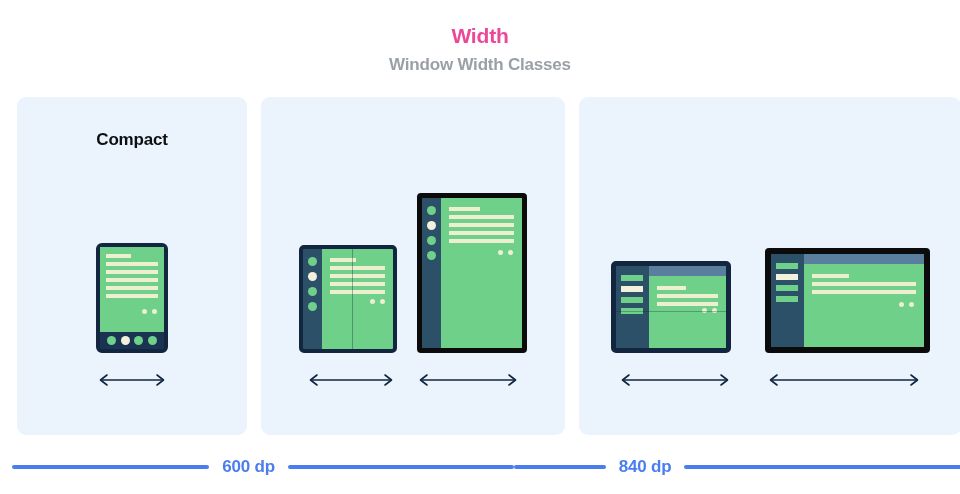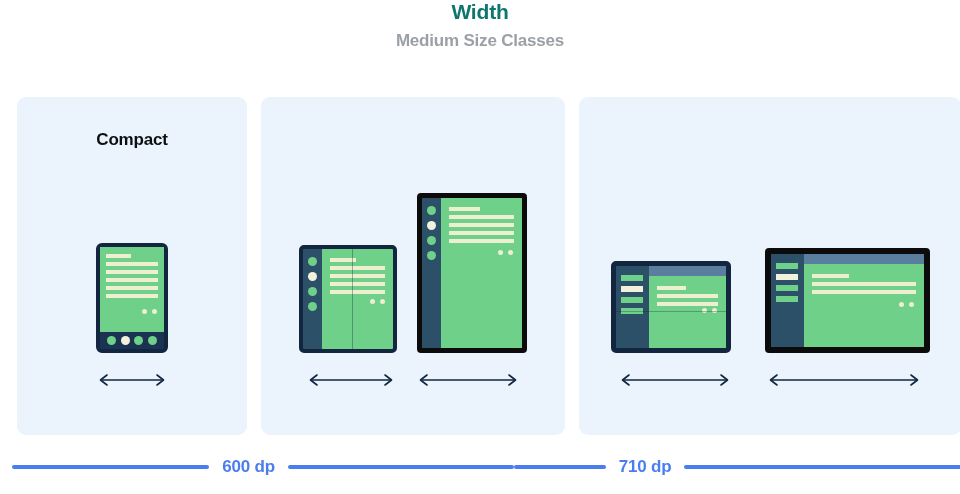--- a/index.html
+++ b/index.html
@@ -18,23 +18,24 @@
   
   .header {
     position: absolute;
     left: 0; top: 0;
     width: 960px;
     height: 96px;
     text-align: center;
   }
   .title {
     margin: 0;
+    padding-top: 24px;
     font-size: 21px;
     font-weight: bold;
-    color: #0f766e;
+    color: #ec4899;
     letter-spacing: -0.2px;
     line-height: 1.1;
   }
   .subtitle {
     margin: 0;
     padding-top: 9px;
     font-size: 17px;
     font-weight: bold;
     color: #9aa0a6;
     letter-spacing: -0.2px;
@@ -293,21 +294,21 @@
   .seg-a { width: 214px; }
   .seg-b { width: 245px; }
   .seg-c { width: 100px; }
   .seg-d { width: 312px; }
 </style>
 </head>
 <body>
 
 <div class="header">
   <h1 class="title">Width</h1>
-  <div class="subtitle">Medium Size Classes</div>
+  <div class="subtitle">Window Width Classes</div>
 </div>
 
 <div class="panels">
 
   <div class="panel panel-compact">
     <div class="panel-label">Compact</div>
 
     <div class="stage">
       <div class="device phone">
         <div class="screen">
@@ -464,15 +465,15 @@
     </div>
   </div>
 
 </div>
 
 <div class="dp-row">
   <div class="dp-line seg-a"></div>
   <div class="dp-label">600 dp</div>
   <div class="dp-line seg-b"></div>
   <div class="dp-line seg-c"></div>
-  <div class="dp-label">710 dp</div>
+  <div class="dp-label">840 dp</div>
   <div class="dp-line seg-d"></div>
 </div>
 
 </body></html>

